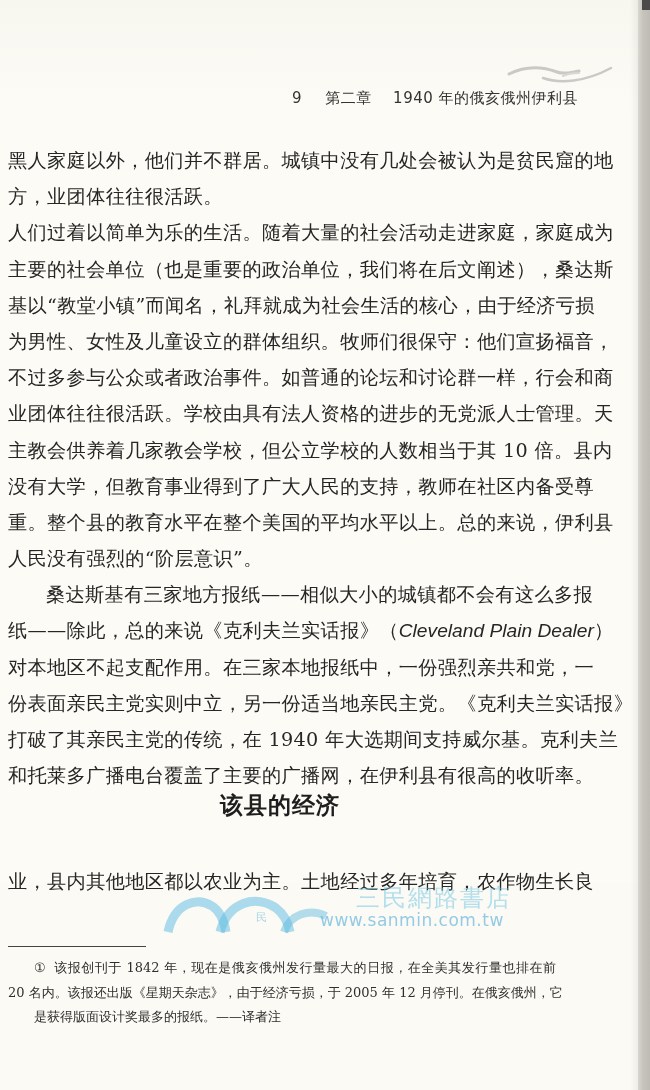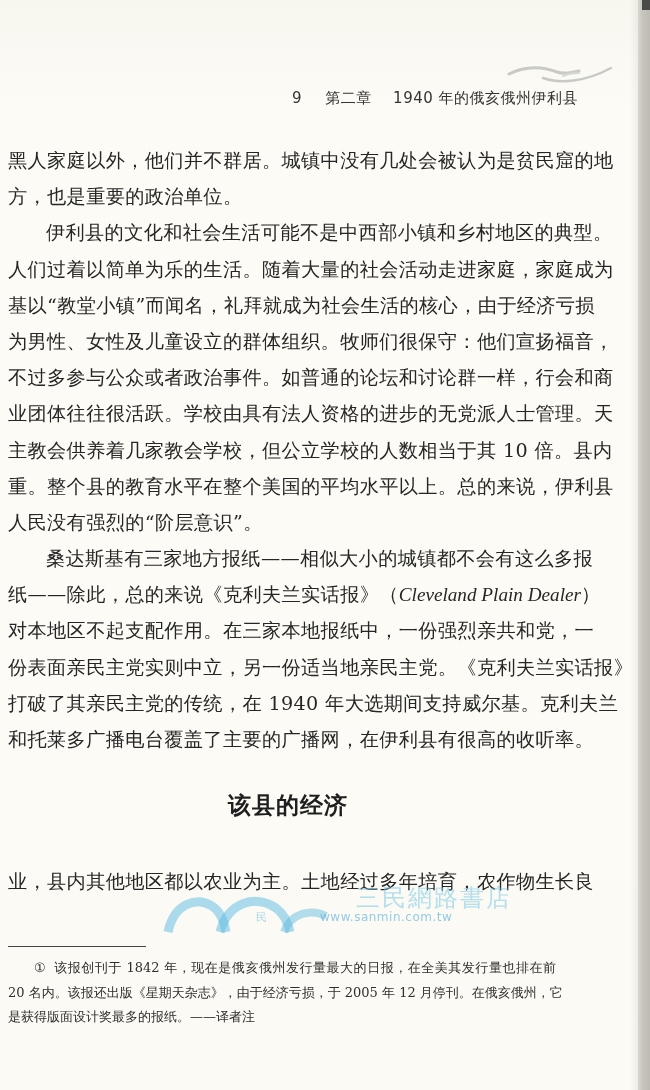--- a/index.html
+++ b/index.html
@@ -84,26 +84,26 @@
       height: 36.2px;
     }
     .body-text .line.last {
       text-align-last: left;
     }
     .body-text .line.indent {
       padding-left: 38px;
     }
     .en-italic {
       font-style: italic;
-      font-family: Liberation Serif, serif;
+      font-family: Liberation Sans, sans-serif;
       letter-spacing: 0;
     }
     .section-title {
       position: absolute;
-      left: 8px;
+      left: 0;
       width: 560px;
       top: 790px;
       text-align: center;
       font-family: "DejaVu Sans", "Liberation Sans", sans-serif;
       font-weight: bold;
       font-size: 23px;
       color: #1e1e1e;
       letter-spacing: 1px;
     }
     .econ-text {
@@ -155,21 +155,21 @@
       top: 30px;
       font-size: 11px;
       color: rgba(100, 180, 220, 0.55);
       font-family: "DejaVu Sans", "Liberation Sans", sans-serif;
     }
     .watermark .wm-url {
       position: absolute;
       left: 160px;
       top: 30px;
       font-family: "DejaVu Sans", "Liberation Sans", sans-serif;
-      font-size: 12px;
+      font-size: 17px;
       color: rgba(80, 170, 220, 0.6);
       letter-spacing: 0.5px;
       white-space: nowrap;
     }
     .footnote-rule {
       position: absolute;
       left: 8px;
       top: 946px;
       width: 138px;
       height: 0;
@@ -188,20 +188,21 @@
       display: block;
       white-space: nowrap;
       text-align: justify;
       text-align-last: justify;
     }
     .footnotes .line.indent {
       padding-left: 26px;
     }
     .footnotes .line.last {
       text-align-last: left;
+      margin-left: 26px;
     }
     .footnotes .marker {
       margin-right: 8px;
     }
   </style>
 </head>
 <body>
 
 <div class="page">
 
@@ -216,29 +217,30 @@
 
   <div class="running-header">
     <span class="pg">9</span>
     <span class="ch">第二章</span>
     <span>1940 年的俄亥俄州伊利县</span>
   </div>
 
   <div class="body-text">
 
     <span class="line">黑人家庭以外，他们并不群居。城镇中没有几处会被认为是贫民窟的地</span>
-    <span class="line last">方，也是重要的政治单位。</span>
-
-    <span class="line indent">伊利县的文化和社会生活可能不是中西部小镇和乡村地区的典型。</span>
+    <span class="line last">方，业团体往往很活跃。</span>
+
     <span class="line">人们过着以简单为乐的生活。随着大量的社会活动走进家庭，家庭成为</span>
+    <span class="line">主要的社会单位（也是重要的政治单位，我们将在后文阐述），桑达斯</span>
     <span class="line">基以“教堂小镇”而闻名，礼拜就成为社会生活的核心，由于经济亏损</span>
     <span class="line">为男性、女性及儿童设立的群体组织。牧师们很保守：他们宣扬福音，</span>
     <span class="line">不过多参与公众或者政治事件。如普通的论坛和讨论群一样，行会和商</span>
     <span class="line">业团体往往很活跃。学校由具有法人资格的进步的无党派人士管理。天</span>
     <span class="line">主教会供养着几家教会学校，但公立学校的人数相当于其 10 倍。县内</span>
+    <span class="line">没有大学，但教育事业得到了广大人民的支持，教师在社区内备受尊</span>
     <span class="line">重。整个县的教育水平在整个美国的平均水平以上。总的来说，伊利县</span>
     <span class="line last">人民没有强烈的“阶层意识”。</span>
 
     <span class="line indent">桑达斯基有三家地方报纸——相似大小的城镇都不会有这么多报</span>
     <span class="line"><span>纸——除此，总的来说《克利夫兰实话报》（</span><span class="en-italic">Cleveland Plain Dealer</span><span>）</span></span>
     <span class="line">对本地区不起支配作用。在三家本地报纸中，一份强烈亲共和党，一</span>
     <span class="line">份表面亲民主党实则中立，另一份适当地亲民主党。《克利夫兰实话报》</span>
     <span class="line">打破了其亲民主党的传统，在 1940 年大选期间支持威尔基。克利夫兰</span>
     <span class="line last">和托莱多广播电台覆盖了主要的广播网，在伊利县有很高的收听率。</span>
   </div>

